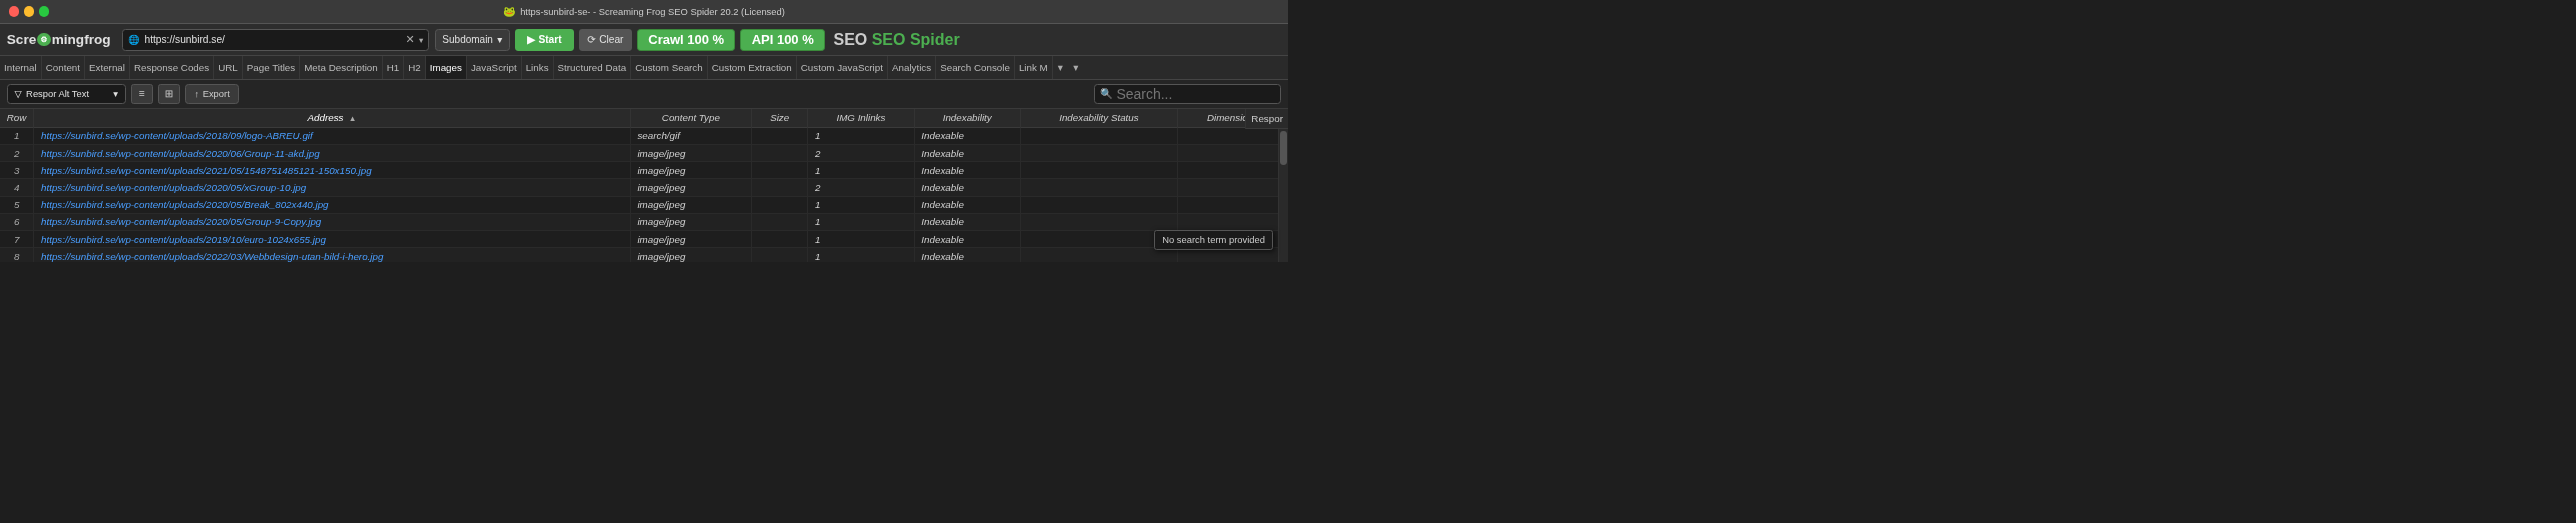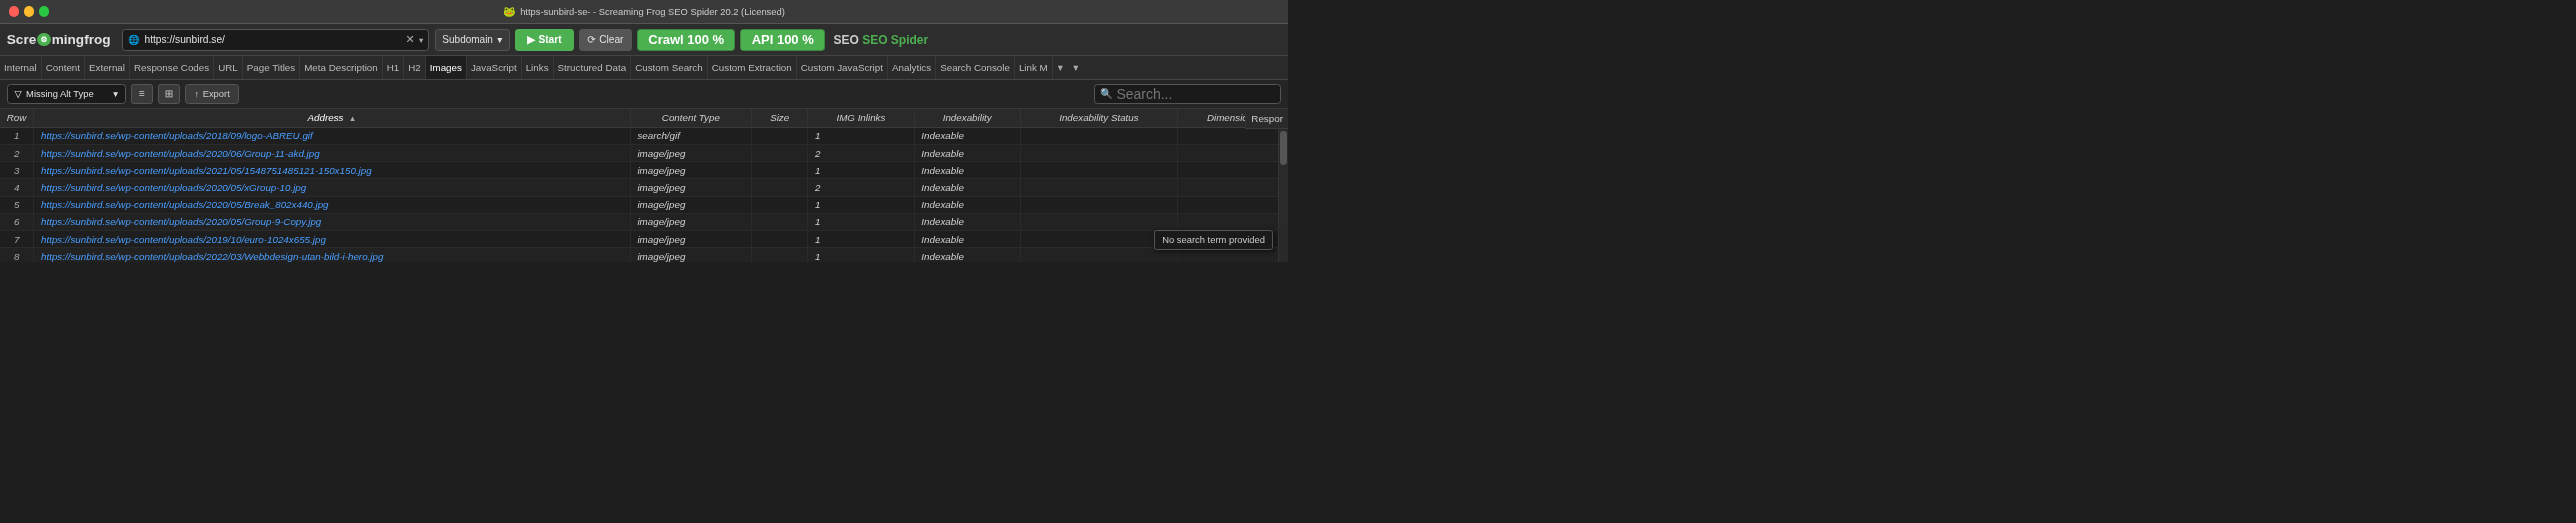--- a/index.html
+++ b/index.html
@@ -190,21 +190,21 @@
       font-weight: 600;
       padding: 0 10.2px;
       height: 22px;
       cursor: pointer;
     }
 
     .btn-seo-spider {
       background: none;
       border: none;
       color: #4caf50;
-      font-size: 12px;
+      font-size: 16px;
       font-weight: 600;
       cursor: pointer;
       margin-left: 3.4px;
     }
 
     
     .nav-tabs {
       height: 24px;
       background: #2a2a2a;
       display: flex;
@@ -550,21 +550,21 @@
       <span>Link M</span>
     </div>
   <div class="nav-tab-overflow">▾</div>
   <div class="nav-tab-overflow">▾</div>
 </div>
 
 <div class="filter-bar">
 
   <div class="filter-dropdown">
     <span>▽</span>
-    <span>Missing Alt Type</span>
+    <span>Respor Alt Text</span>
     <span style="flex:1;"></span>
     <span>▾</span>
   </div>
 
   <button class="btn-icon">
     <span>≡</span>
   </button>
   <button class="btn-icon">
     <span>⊞</span>
   </button>

